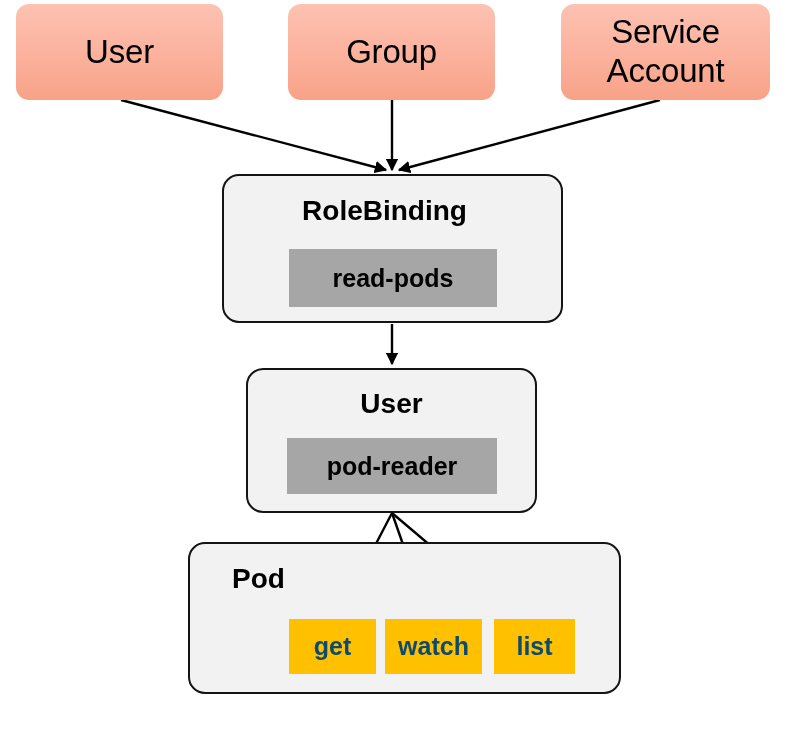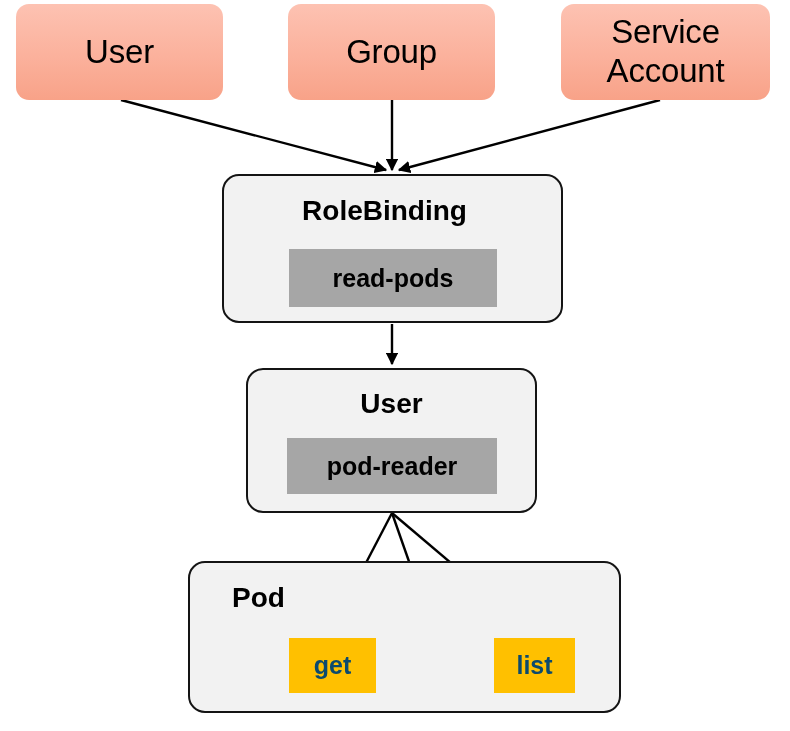--- a/index.html
+++ b/index.html
@@ -51,21 +51,21 @@
   
   .resource-node {
     position: absolute;
     box-sizing: border-box;
     background: #f2f2f2;
     border: 2.5px solid #141414;
     border-radius: 17px;
   }
   #node-rolebinding { left: 222px; top: 174px; width: 341px; height: 149px; }
   #node-role        { left: 246px; top: 368px; width: 291px; height: 145px; }
-  #node-pod         { left: 188px; top: 561px; width: 433px; height: 152px; }
+  #node-pod         { left: 188px; top: 542px; width: 433px; height: 152px; }
 
   .node-title {
     position: absolute;
     color: #000000;
     font-family: "Liberation Sans", sans-serif;
     font-weight: bold;
     font-size: 28px;
     line-height: 1;
     white-space: nowrap;
   }
@@ -153,16 +153,17 @@
   </div>
 
   <div class="resource-node" id="node-role">
     <div class="node-title" id="title-role">User</div>
     <div class="name-chip" id="chip-pod-reader">pod-reader</div>
   </div>
 
   <div class="resource-node" id="node-pod">
     <div class="node-title" id="title-pod">Pod</div>
     <div class="verb-chip" id="verb-get">get</div>
+    <div class="verb-chip" id="verb-watch">watch</div>
     <div class="verb-chip" id="verb-list">list</div>
   </div>
 
 </div>
 
 </body></html>

